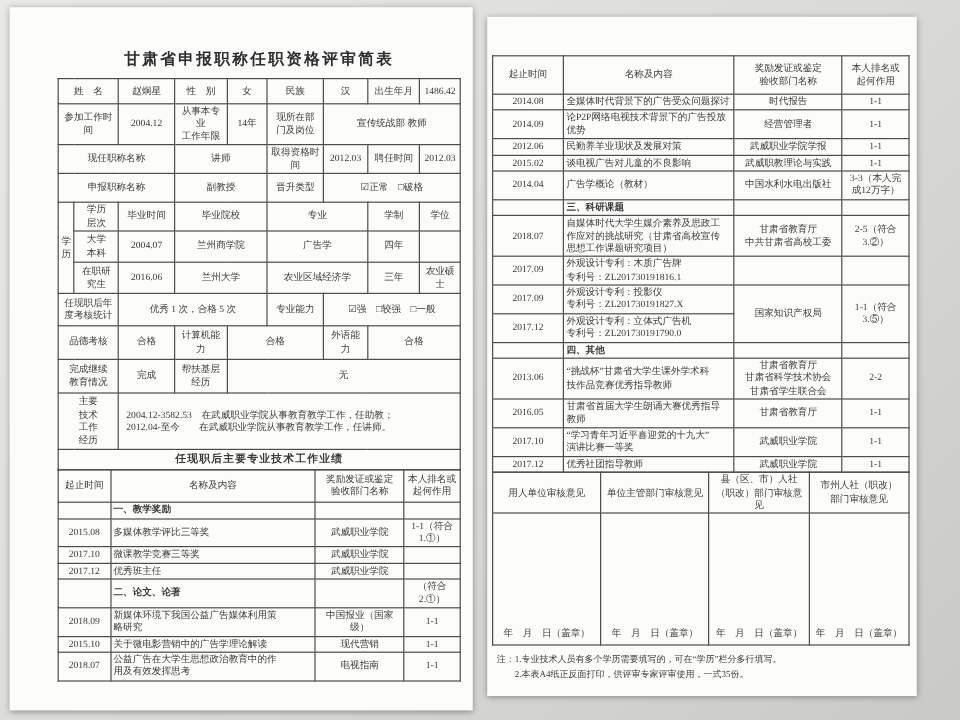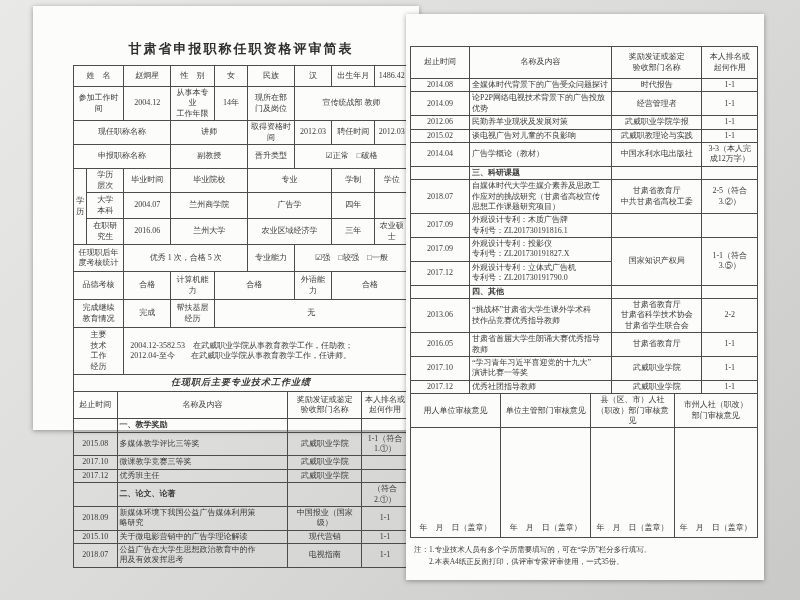--- a/index.html
+++ b/index.html
@@ -4,38 +4,38 @@
 <style>
   html,body{margin:0;padding:0;}
   body{
     width:800px;height:600px;overflow:hidden;position:relative;
     background:#d6d6d4;
     font-family:"Liberation Serif","DejaVu Serif",serif;
     color:#333;
   }
   .canvas{position:absolute;inset:0;background:linear-gradient(135deg,#e9e9e7 0%,#d9d9d7 55%,#c9c9c7 100%);}
   .page{position:absolute;background:#fcfcfa;box-shadow:0 1px 5px rgba(0,0,0,.35);}
-  #page1{left:33px;top:6px;width:386px;height:424px;}
+  #page1{left:8px;top:6px;width:386px;height:586px;}
   #page2{left:406px;top:14px;width:358px;height:566px;}
   .p1-inner{margin:0 10px 0 40px;}
   .p2-inner{margin:0 6px 0 4px;}
   .doc-title{
     text-align:center;font-size:13px;font-weight:bold;letter-spacing:2px;
     padding-top:34px;padding-bottom:7px;color:#2e2e2e;
   }
   table{border-collapse:collapse;table-layout:fixed;width:100%;}
   td{
     border:1px solid #4c4c4c;font-size:8px;line-height:1.3;text-align:center;
     vertical-align:middle;padding:1px 2px;white-space:pre-line;color:#3a3a3a;
     overflow:hidden;
   }
   .mt{margin-top:-1px;}
   .con{text-align:left;}
   .sec{text-align:left;font-weight:bold;}
-  .sechead td{font-weight:bold;font-size:9px;letter-spacing:1px;height:14px;font-style:italic;}
+  .sechead td{font-weight:bold;font-size:9px;letter-spacing:1px;height:14px;}
   .hdr td{height:24px;}
   tr.h20 td{height:18px;} tr.h26 td{height:25px;} tr.h22 td{height:21px;}
   tr.h24 td{height:23px;} tr.h25 td{height:24px;} tr.h46 td{height:44px;}
   .career{ text-align:left;padding-left:6px;}
   .signrow td{height:104px;vertical-align:bottom;padding-bottom:4px;font-size:8px;font-family:Liberation Serif, serif;}
   .revhdr td{height:24px;}
   .notes{font-size:7.5px;line-height:1.5;margin:6px 2px 0 4px;white-space:pre-line;color:#3a3a3a;}
   .time-cell{letter-spacing:0;}
 </style>
 </head>

